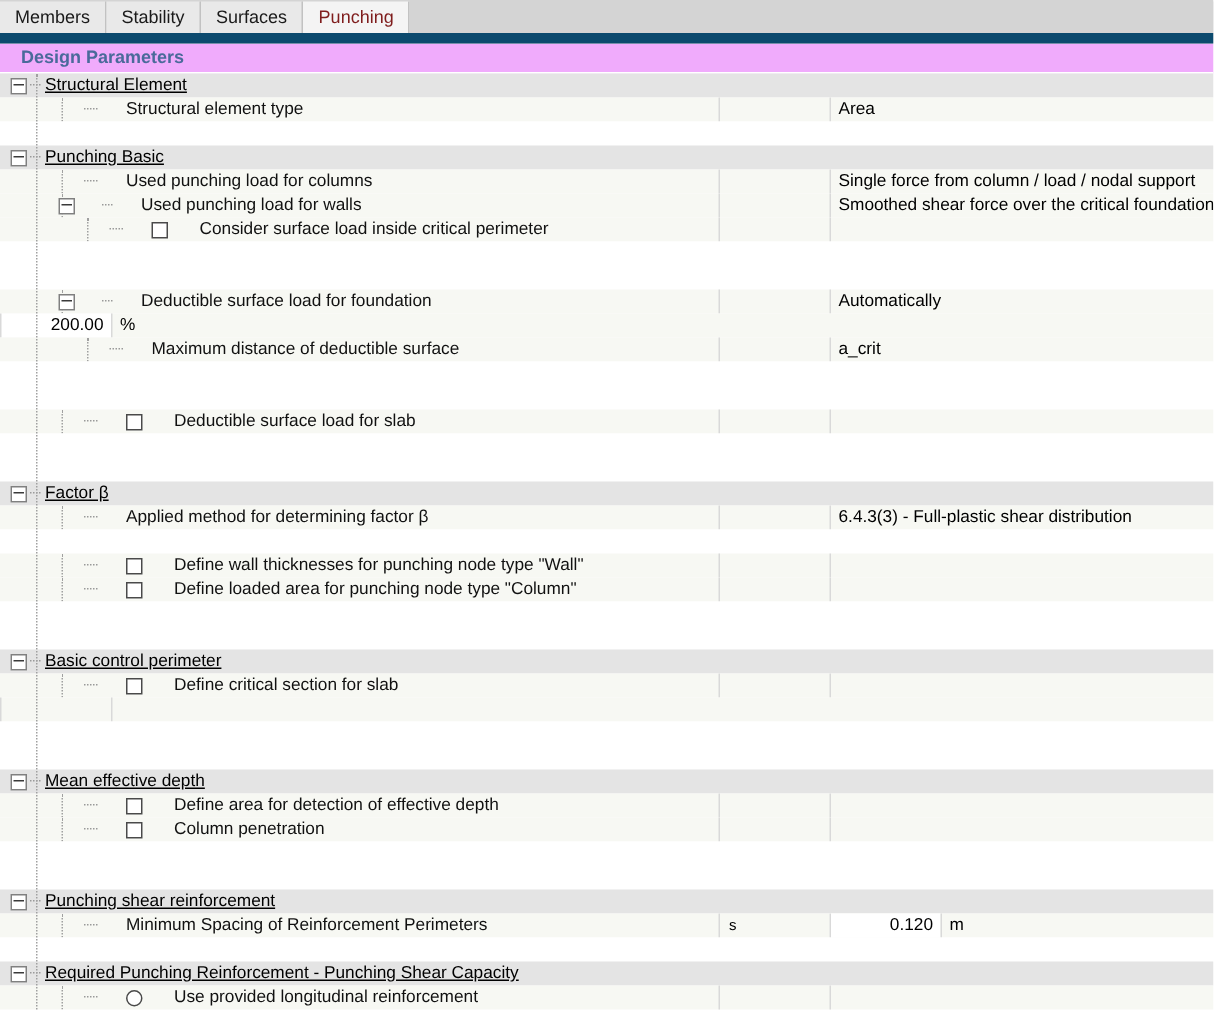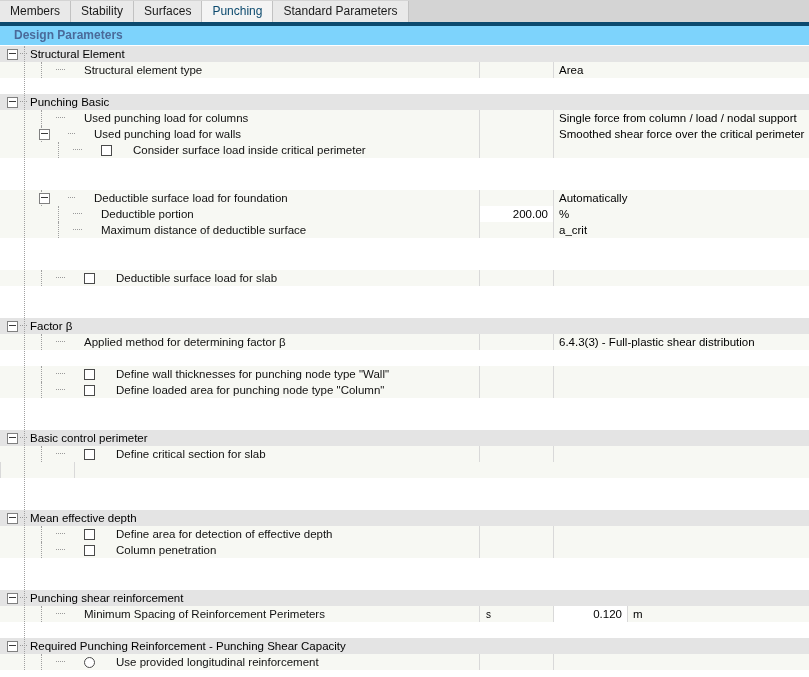--- a/index.html
+++ b/index.html
@@ -15,49 +15,49 @@
     color: #000000;
     overflow: hidden;
   }
 
   
   .tabbar {
     height: 22px;
     background: #d4d4d4;
     display: flex;
     align-items: flex-end;
-    border-bottom: 4px solid #0c4a6e;
+    border-bottom: 7px solid #0c4a6e;
     position: relative;
   }
   .tab {
     height: 21px;
     line-height: 21px;
     padding: 0 10px;
     font-size: 12px;
     color: #1a1a1a;
     background: #e9e9e9;
     border-right: 1px solid #c2c2c2;
     white-space: nowrap;
     cursor: default;
   }
   .tab.active {
     background: #f4f4f4;
-    color: #0c4a6e;
+    color: #7f1d1d;
   }
   .tabfill {
     flex: 1;
     height: 21px;
     background: #d4d4d4;
   }
 
   
   .section-title {
     height: 19px;
     line-height: 19px;
-    background: #7dd3fc;
+    background: #f0abfc;
     color: #4a6a9a;
     font-weight: bold;
     font-size: 12px;
     padding-left: 14px;
     border-bottom: 1px solid #ffffff;
   }
 
   
   .grid {
     position: relative;
@@ -117,21 +117,21 @@
     box-sizing: border-box;
     border-left: 1px solid #d9d9d9;
     display: flex;
     align-items: center;
     padding-left: 5px;
     overflow: hidden;
     white-space: nowrap;
   }
 
   
-  .row.group .cell-name { width: 100%; }
+  .row.group .cell-name { width: 100%; text-decoration: underline; }
 
   
   .ind { display: inline-block; }
   .ind-0 { width: 7px; }
   .ind-1 { width: 23px; }
   .ind-2 { width: 40px; }
   .ind-3 { width: 57px; }
 
   
   .expander {
@@ -242,21 +242,20 @@
   .clip-name { overflow: hidden; gap: 16px; }
 </style>
 </head>
 <body>
 
 <div class="tabbar">
   <div class="tab">Members</div>
   <div class="tab">Stability</div>
   <div class="tab">Surfaces</div>
   <div class="tab active">Punching</div>
-  <div class="tab">Standard Parameters</div>
   <div class="tabfill"></div>
 </div>
 
 <div class="section-title">Design Parameters</div>
 
 <div class="grid">
   <div class="gutter-line"></div>
 
   <div class="row group">
     <div class="cell-name">
@@ -300,21 +299,21 @@
   </div>
   <div class="row item">
     <div class="cell-name clip-name">
       <span class="vline" style="left:41px;"></span>
       <span class="ind ind-1"></span>
       <span class="expander"></span>
       <span class="conn-short"></span>
       <span class="lbl">Used punching load for walls</span>
     </div>
     <div class="cell-sym"></div>
-    <div class="cell-val">Smoothed shear force over the critical perimeter</div>
+    <div class="cell-val">Smoothed shear force over the critical foundation</div>
   </div>
   <div class="row item">
     <div class="cell-name clip-name">
       <span class="vline" style="left:58px;"></span>
       <span class="ind ind-3"></span>
       <span class="conn"></span>
       <span class="cbx"></span>
       <span class="lbl">Consider surface load inside critical perimeter</span>
     </div>
     <div class="cell-sym"></div>
@@ -332,26 +331,20 @@
       <span class="vline" style="left:41px;"></span>
       <span class="ind ind-1"></span>
       <span class="expander"></span>
       <span class="conn-short"></span>
       <span class="lbl">Deductible surface load for foundation</span>
     </div>
     <div class="cell-sym"></div>
     <div class="cell-val">Automatically</div>
   </div>
   <div class="row item">
-    <div class="cell-name clip-name">
-      <span class="vline" style="left:58px;"></span>
-      <span class="ind ind-3"></span>
-      <span class="conn"></span>
-      <span class="lbl">Deductible portion</span>
-    </div>
     <div class="cell-num">200.00</div>
     <div class="cell-unit">%</div>
   </div>
   <div class="row item">
     <div class="cell-name clip-name">
       <span class="vline" style="left:58px;"></span>
       <span class="ind ind-3"></span>
       <span class="conn"></span>
       <span class="lbl">Maximum distance of deductible surface</span>
     </div>

